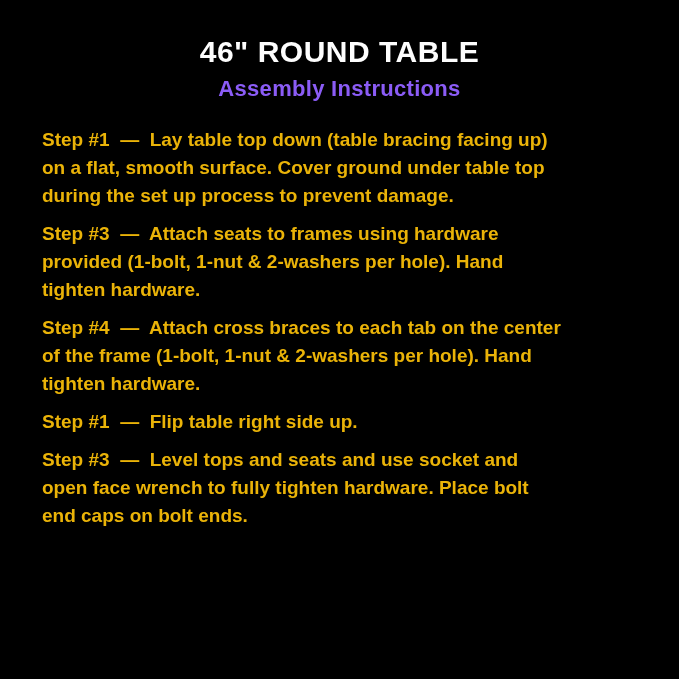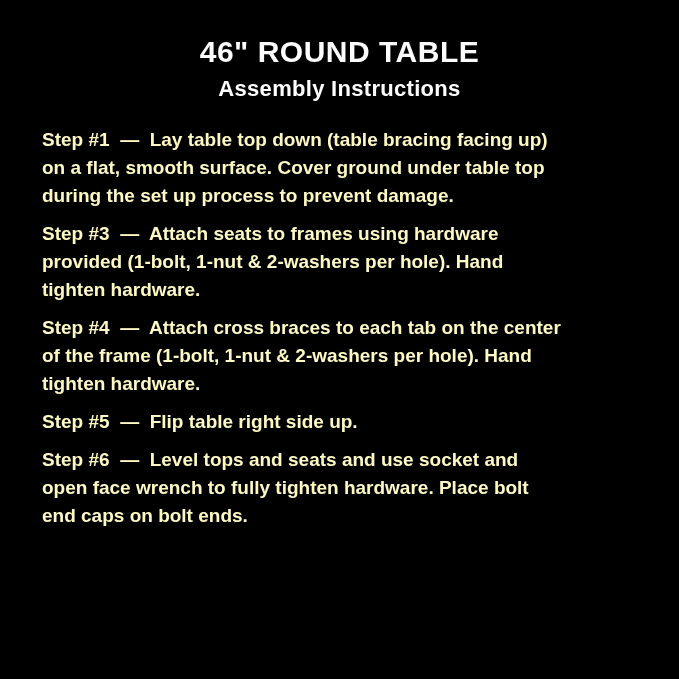--- a/index.html
+++ b/index.html
@@ -28,34 +28,34 @@
     letter-spacing: 0.5px;
     line-height: 1.2;
     color: #fdfdfd;
   }
   .poster-subtitle {
     margin: 6px 0 0 0;
     font-size: 22px;
     font-weight: 700;
     letter-spacing: 0.3px;
     line-height: 1.2;
-    color: #ffffff;
+    color: #8b5cf6;
   }
   .steps {
     margin-top: 24px;
     padding-left: 42px;
     padding-right: 20px;
   }
   .step {
     margin: 0 0 10px 0;
     font-size: 19px;
     font-weight: 700;
     line-height: 28px;
     white-space: pre;
-    color: #fef9c3;
+    color: #eab308;
   }
 </style>
 </head>
 <body>
 
 <div class="poster">
   <div class="poster-header">
     <h1 class="poster-title">46" ROUND TABLE</h1>
     <h2 class="poster-subtitle">Assembly Instructions</h2>
   </div>
@@ -63,18 +63,18 @@
   <div class="steps">
     <p class="step">Step #1  —  Lay table top down (table bracing facing up)
 on a flat, smooth surface. Cover ground under table top
 during the set up process to prevent damage.</p>
     <p class="step">Step #3  —  Attach seats to frames using hardware
 provided (1-bolt, 1-nut &amp; 2-washers per hole). Hand
 tighten hardware.</p>
     <p class="step">Step #4  —  Attach cross braces to each tab on the center
 of the frame (1-bolt, 1-nut &amp; 2-washers per hole). Hand
 tighten hardware.</p>
-    <p class="step">Step #5  —  Flip table right side up.</p>
-    <p class="step">Step #6  —  Level tops and seats and use socket and
+    <p class="step">Step #1  —  Flip table right side up.</p>
+    <p class="step">Step #3  —  Level tops and seats and use socket and
 open face wrench to fully tighten hardware. Place bolt
 end caps on bolt ends.</p>
   </div>
 </div>
 
 </body></html>

